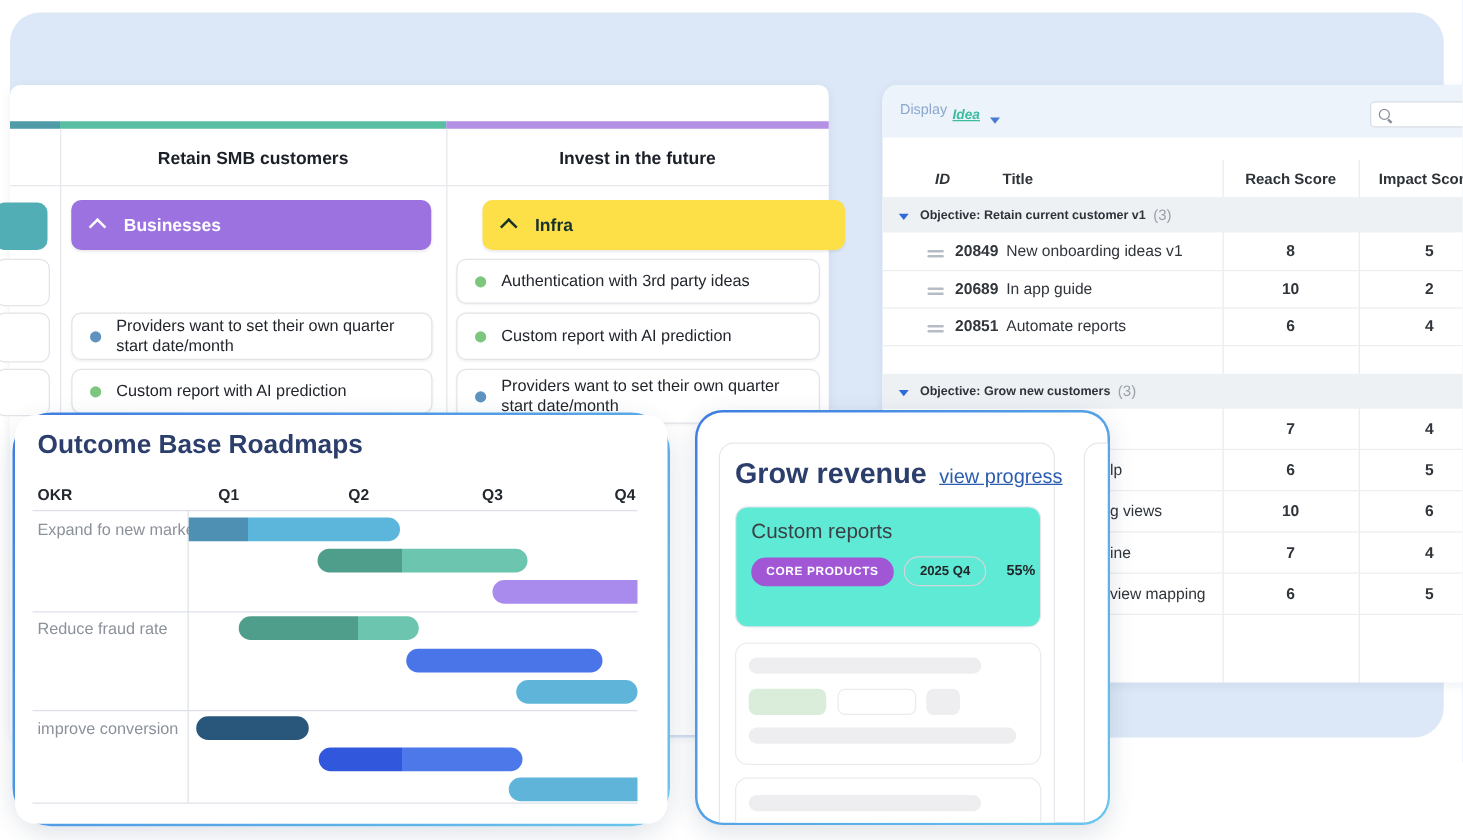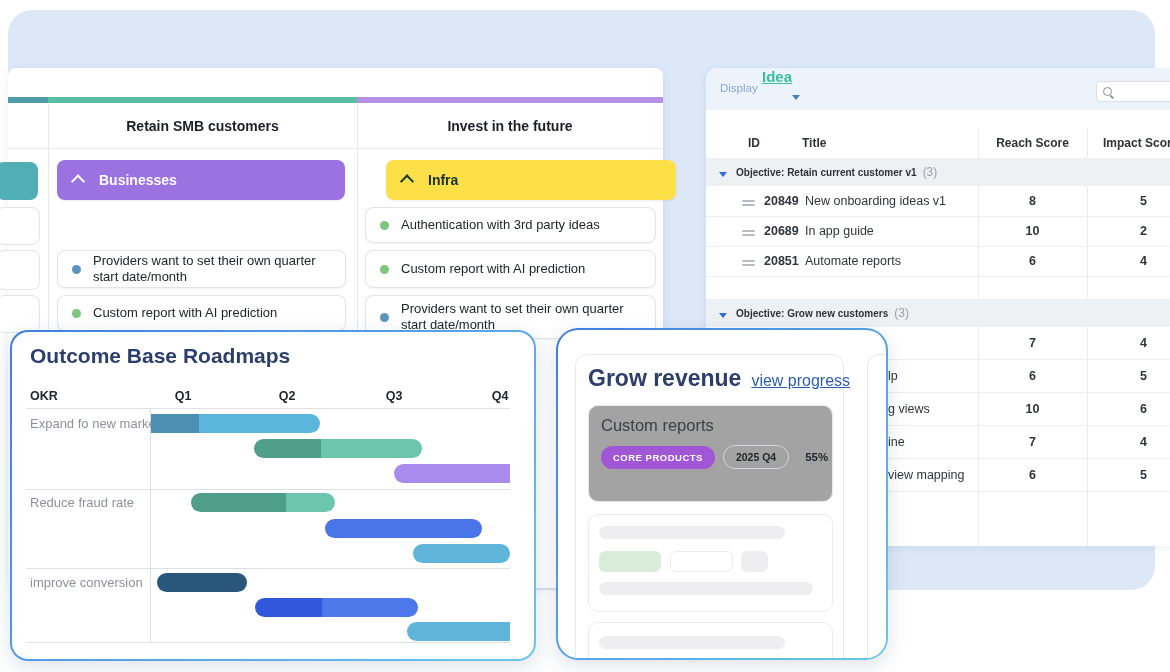--- a/index.html
+++ b/index.html
@@ -29,21 +29,21 @@
   .kcard{background:#fff;border:1px solid #e2e4e8;border-radius:8px;box-shadow:0 1px 2px rgba(0,0,0,.05);
          display:flex;align-items:center;font-size:13px;color:#22262c;line-height:1.25;}
   .kcard .dot{width:9px;height:9px;border-radius:50%;margin:0 12px 0 14px;flex:0 0 auto;}
   .kcard .txt{padding-right:12px;}
 
   
   .tablewin{left:706px;top:68px;width:494px;height:478px;background:#fff;border-radius:12px 0 0 0;
             box-shadow:0 2px 8px rgba(40,60,100,.08);}
   .tbl-topbar{left:0;top:0;width:494px;height:42px;background:#edf3fb;border-radius:12px 0 0 0;}
   .display-lbl{left:14px;top:14px;font-size:11.5px;color:#8ba7cc;}
-  .display-val{left:56px;top:0;font-size:15px;color:#3bbd9e;text-decoration:underline;font-weight:bold;}
+  .display-val{left:56px;top:18px;font-size:11px;color:#3bbd9e;text-decoration:underline;font-weight:bold;font-style:italic;}
   .caret-down{width:0;height:0;border-left:4px solid transparent;border-right:4px solid transparent;
               border-top:5px solid #4a7bd0;display:inline-block;}
   .searchbox{left:390px;top:13px;width:120px;height:21px;background:#fff;border:1px solid #d9dee5;
              border-radius:4px;display:flex;align-items:center;padding-left:6px;box-sizing:border-box;}
   .mag{width:7px;height:7px;border:1.5px solid #888f99;border-radius:50%;position:relative;}
   .mag:after{content:"";position:absolute;width:4px;height:1.5px;background:#888f99;
              transform:rotate(45deg);left:6px;top:8px;}
   .searchbox input{border:none;outline:none;width:80px;margin-left:5px;font-size:11px;background:transparent;}
   .tcol-line{top:60px;width:1px;height:418px;background:#e8ebef;}
   .thead-row{top:60px;height:30px;font-size:12px;font-weight:bold;color:#2e3338;}
@@ -61,40 +61,40 @@
   .handle{left:36px;width:13px;}
   .handle i{display:block;height:2px;background:#b6bcc4;margin:2px 0;border-radius:1px;}
   .tid{left:58px;color:#54a4e4;font-weight:bold;font-size:12.5px;}
   .ttitle{left:99px;color:#333a42;font-size:13px;}
   .tfrag{left:182px;color:#333a42;font-size:13px;}
   .treach{left:272px;width:109px;text-align:center;font-weight:bold;}
   .timpact{left:381px;width:113px;text-align:center;font-weight:bold;}
 
   
   .gradcard{background:linear-gradient(135deg,#3f7de0,#6ac7ec);padding:2px;box-sizing:border-box;}
-  .roadmap{left:10px;top:330px;width:526px;height:331px;border-radius:18px;
+  .roadmap{left:10px;top:330px;width:526px;height:331px;border-radius:31px;
            box-shadow:0 6px 20px rgba(40,60,100,.15);}
   .roadmap-inner{position:relative;width:100%;height:100%;background:#fff;border-radius:16px;overflow:hidden;}
   .rm-title{left:18px;top:12px;font-size:21px;font-weight:bold;color:#2c3e6b;}
   .rm-okr{left:18px;top:57px;font-size:12.5px;font-weight:bold;color:#23272e;}
   .rm-q{top:57px;width:50px;text-align:center;font-size:12.5px;font-weight:bold;color:#23272e;}
   .rm-hline{left:14px;width:484px;height:1px;background:#dde1e7;}
   .rm-axis{left:138px;top:76px;width:1px;height:234px;background:#dde1e7;}
   .rm-rowlbl{left:18px;font-size:13px;color:#8b919b;}
   .gbar{position:absolute;}
 
   
   .grow{left:556px;top:328px;width:332px;height:332px;border-radius:22px;
         box-shadow:0 6px 20px rgba(40,60,100,.15);}
   .grow-inner{position:relative;width:100%;height:100%;background:#fff;border-radius:20px;overflow:hidden;}
   .okr-card{left:17px;top:24px;width:267px;height:360px;background:#fff;border:1px solid #e6e8ec;border-radius:12px;}
   .sliver-card{left:309px;top:24px;width:60px;height:360px;background:#fff;border:1px solid #e6e8ec;border-radius:12px;}
   .okr-title{left:12px;top:10px;font-size:23px;font-weight:bold;color:#2c3e6b;white-space:nowrap;}
   .okr-link{font-size:16px;font-weight:normal;color:#2a5db0;text-decoration:underline;margin-left:10px;}
-  .subcard{left:12px;width:243px;background:#a3a3a3;border:1px solid #e6e8ec;border-radius:10px;}
+  .subcard{left:12px;width:243px;background:#5eead4;border:1px solid #e6e8ec;border-radius:10px;}
   .sub1{top:50px;height:95px;}
   .sub-title{left:12px;top:10px;font-size:16.5px;color:#3b4046;}
   .badge-row{left:12px;top:39px;display:flex;align-items:center;}
   .badge-purple{background:#a156d6;color:#fff;font-size:9.5px;font-weight:bold;letter-spacing:.5px;
                 border-radius:12px;padding:6px 12px;}
   .badge-outline{border:1px solid #d3d6db;color:#23272c;font-size:10.5px;font-weight:bold;
                  border-radius:12px;padding:5px 12px;margin-left:8px;}
   .badge-pct{font-size:11.5px;font-weight:bold;color:#23272c;margin-left:16px;}
   .stat-row{left:12px;top:69px;display:flex;font-size:13.5px;color:#42474e;}
   .stat{margin-right:14px;white-space:nowrap;}
@@ -169,21 +169,21 @@
   <span class="abs" style="left:86px;top:18px;"><span class="caret-down"></span></span>
   <div class="abs searchbox">
     <span class="mag"></span>
     <input type="text" value="" style="">
   </div>
 
   <div class="abs tcol-line" style="left:272px;"></div>
   <div class="abs tcol-line" style="left:381px;"></div>
 
   <div class="abs thead-row" style="left:0;width:494px;">
-    <span style="left:42px;">ID</span>
+    <span style="left:42px;font-style:italic;">ID</span>
     <span style="left:96px;">Title</span>
     <span class="th-reach">Reach Score</span>
     <span class="th-impact">Impact Score</span>
   </div>
   <div class="abs hrule" style="top:90px;"></div>
 
   <div class="abs grp-row" style="top:90px;">
     <span class="grp-caret"><span class="caret-down"></span></span>
     <span class="grp-lbl">Objective: Retain current customer v1</span>
     <span class="grp-cnt">(3)</span>

